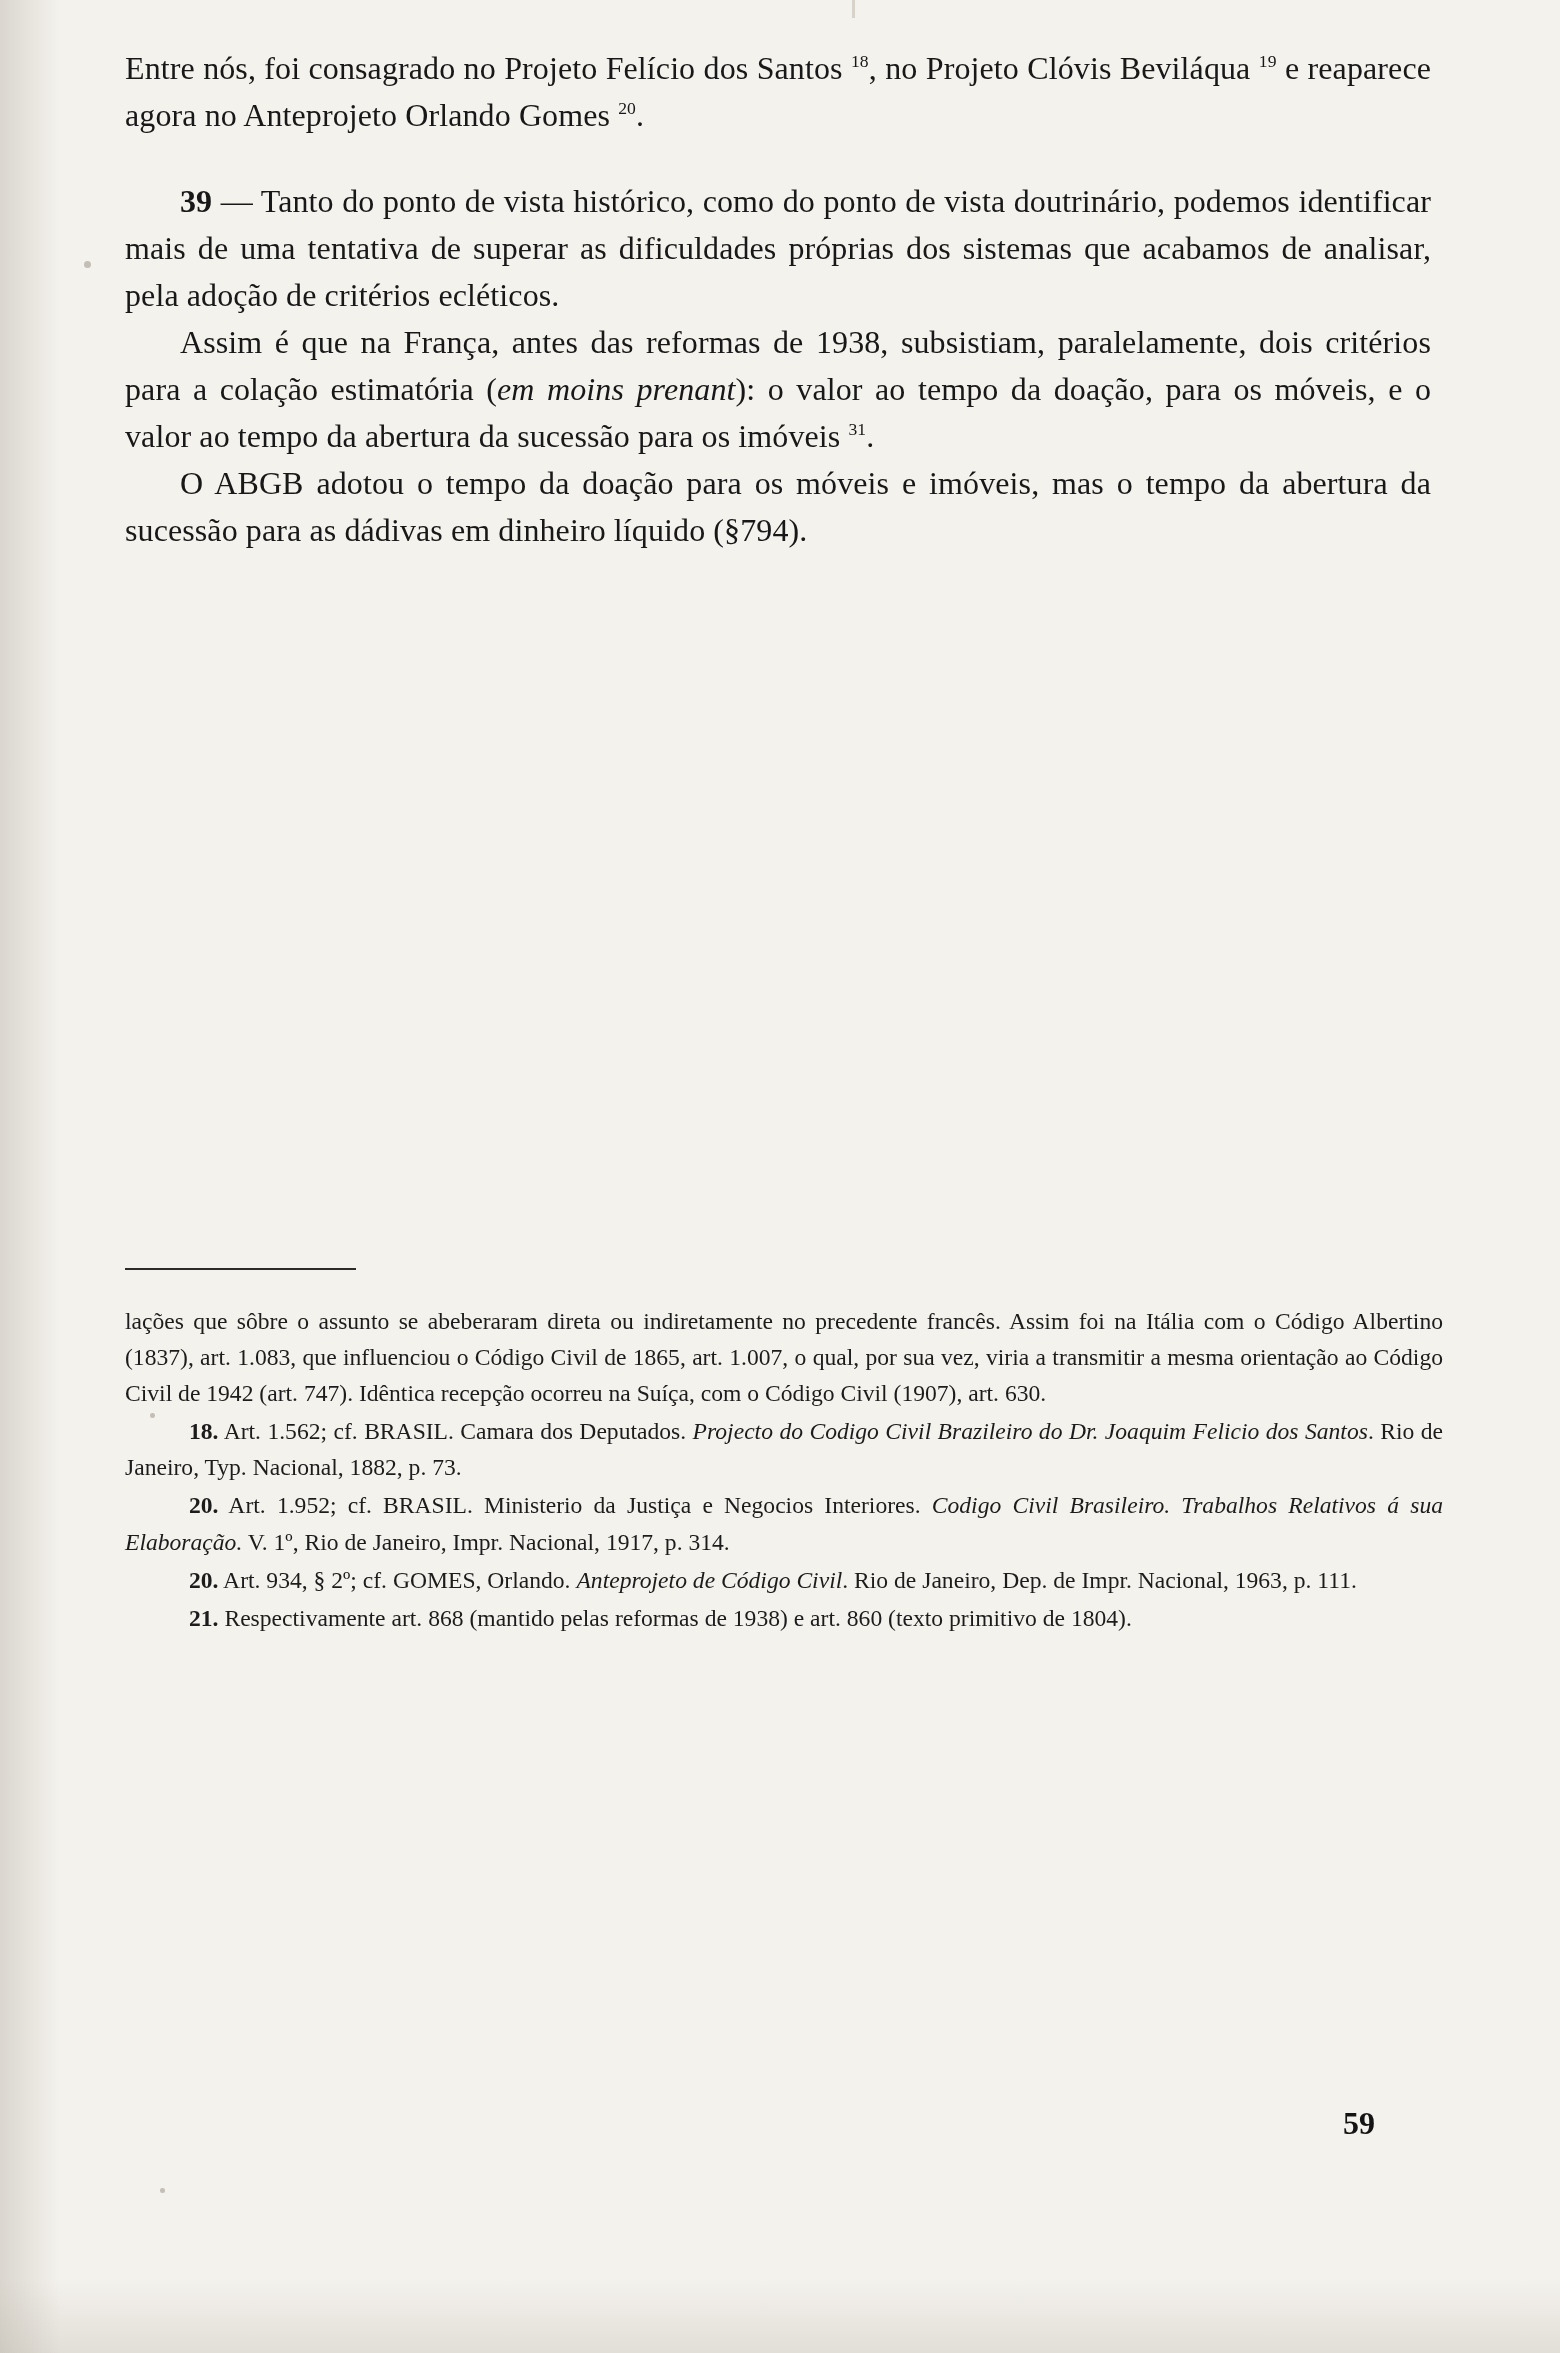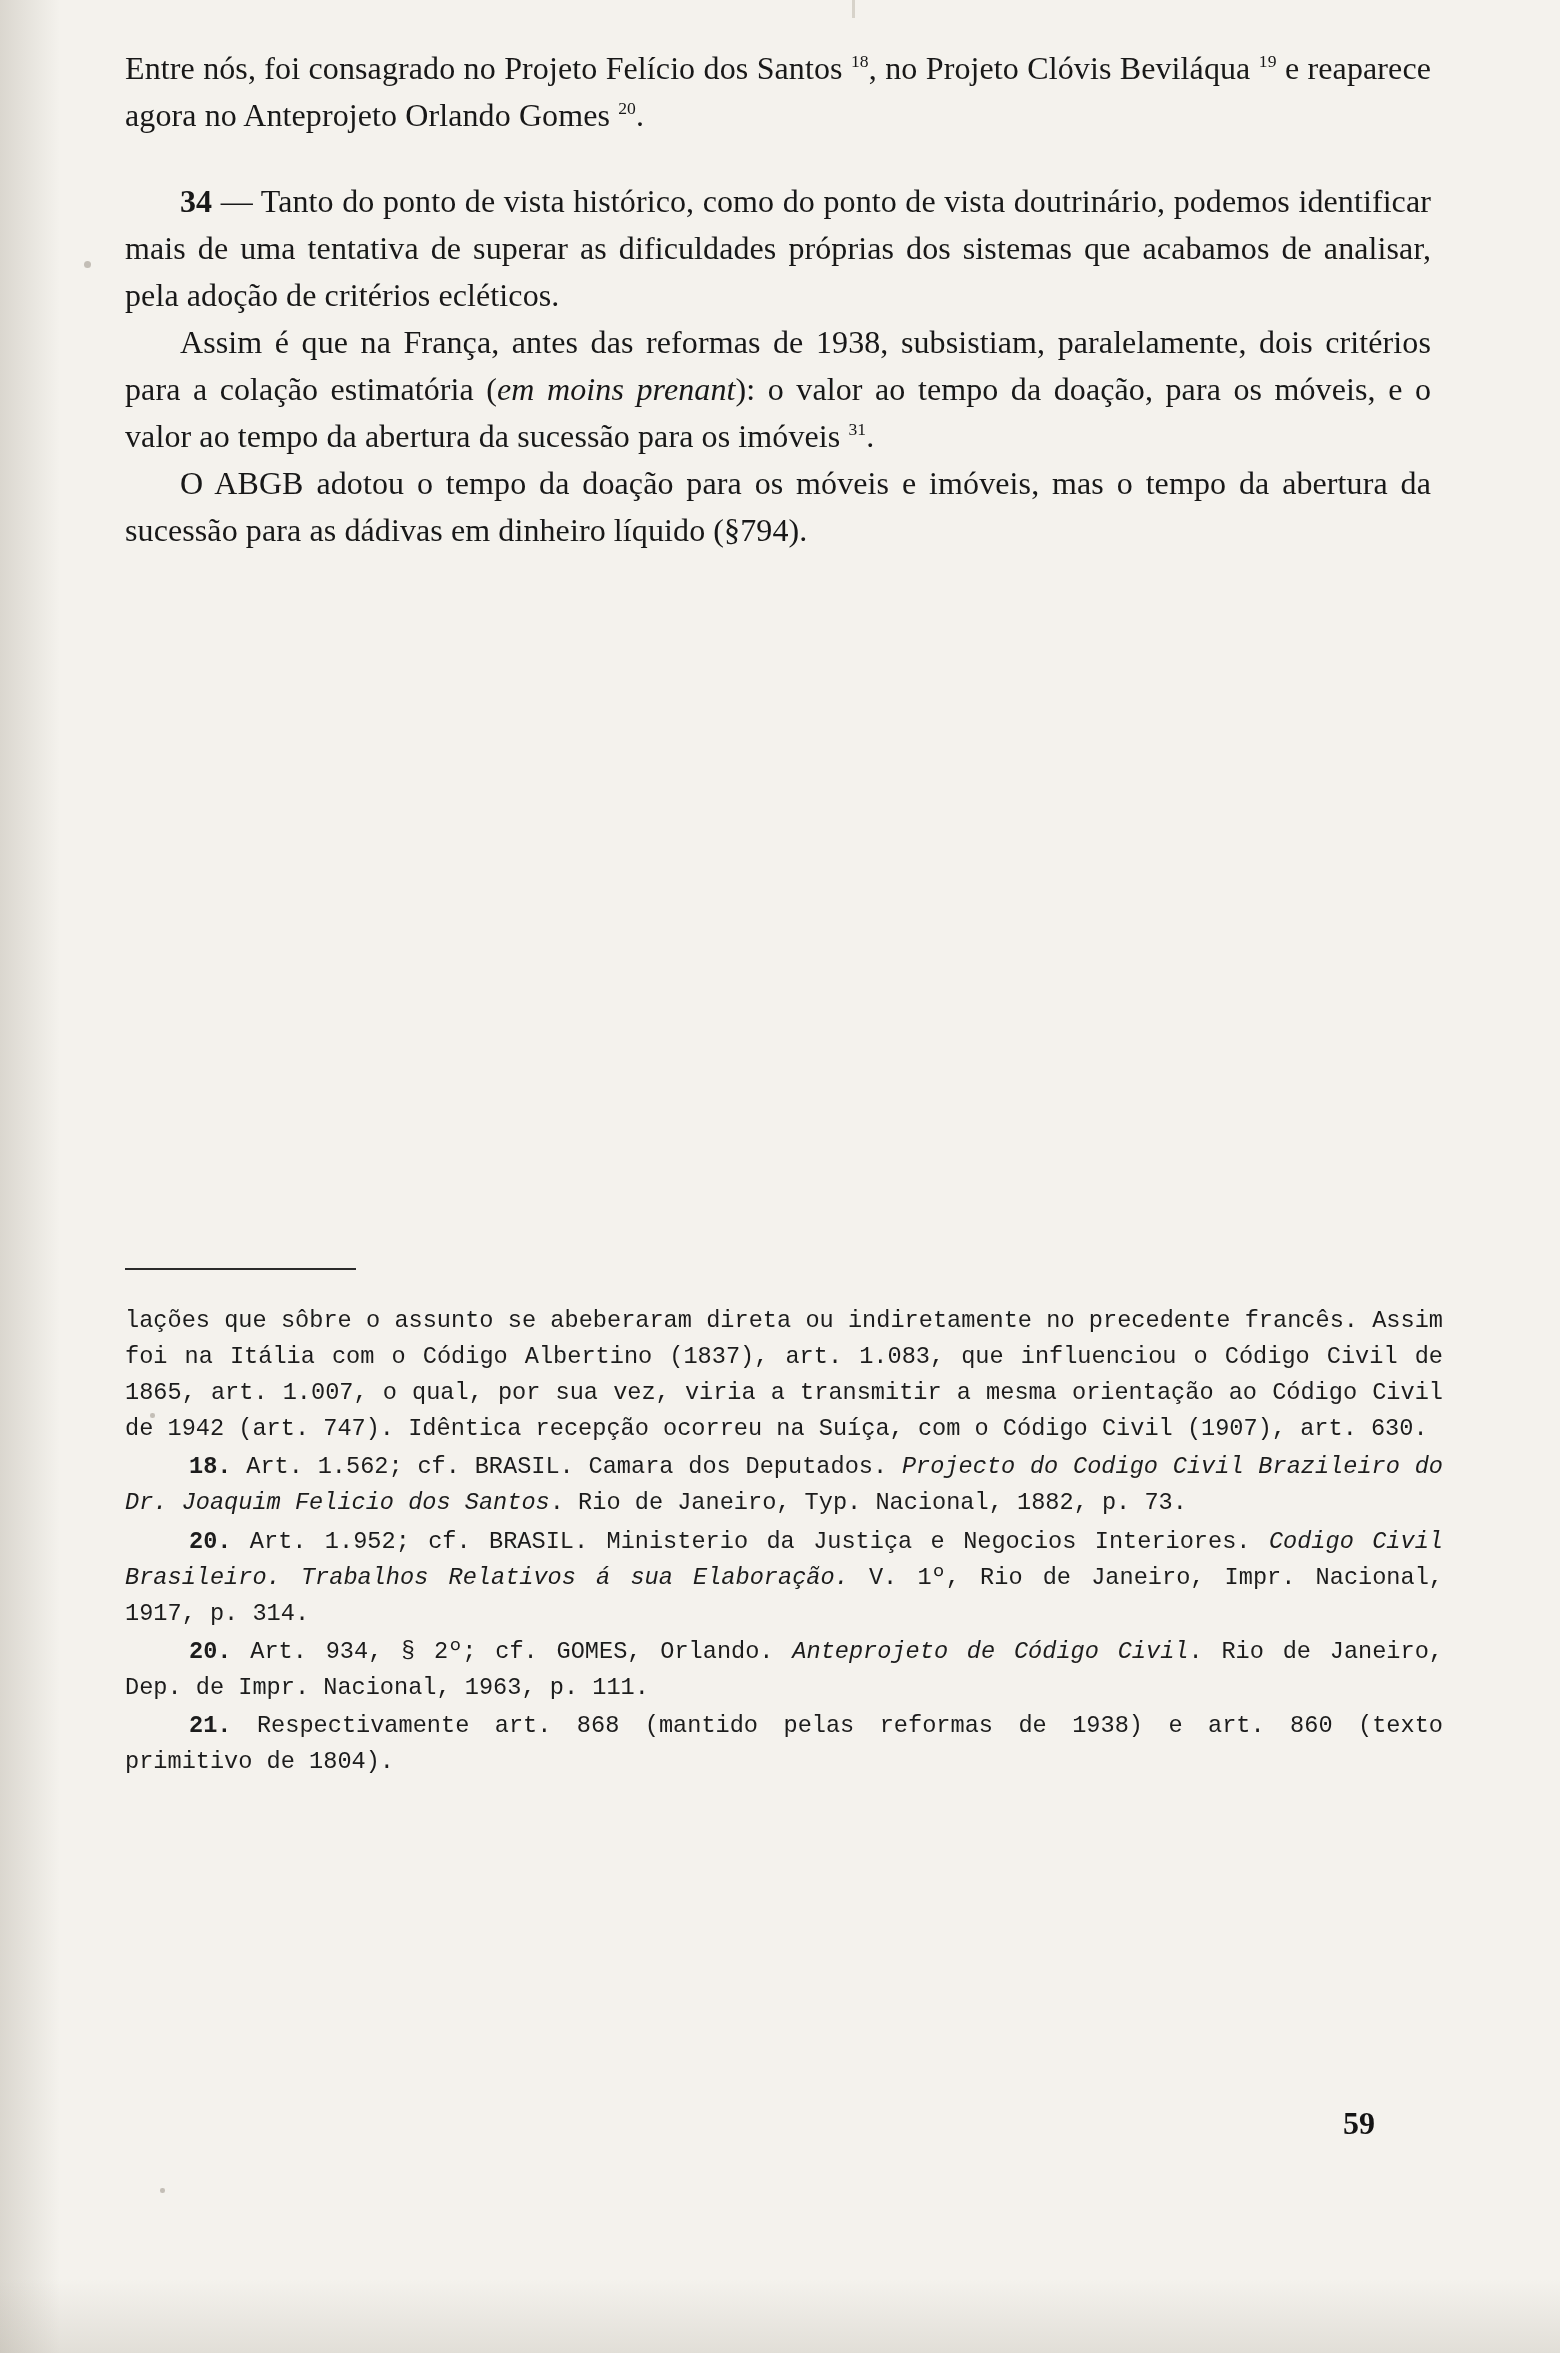--- a/index.html
+++ b/index.html
@@ -76,21 +76,20 @@
     left: 0;
     top: 1258px;
     width: 1318px;
     font-size: 23.6px;
     line-height: 1.53;
     text-align: justify;
     color: #1c1c1c;
   }
   .fn {
     margin: 0 0 2px 0;
-    font-family: Liberation Mono, monospace;
   }
   .fn-indent {
     text-indent: 64px;
   }
   .fn-num {
     font-weight: 700;
   }
 
   
   .page-number {
@@ -142,21 +141,21 @@
   <div class="speck speck-1"></div>
   <div class="speck speck-2"></div>
   <div class="speck speck-3"></div>
 
   <div class="page-inner">
 
     <div class="body-text">
 
       <p class="para lead-in">Entre nós, foi consagrado no Projeto Felício dos Santos <sup>18</sup>, no Projeto Clóvis Beviláqua <sup>19</sup> e reaparece agora no Anteprojeto Orlando Gomes <sup>20</sup>.</p>
 
-      <p class="para para-indent gap-top"><span class="num-lead">34</span> — Tanto do ponto de vista histórico, como do ponto de vista doutrinário, podemos identificar mais de uma tentativa de superar as dificuldades próprias dos sistemas que acabamos de analisar, pela adoção de critérios ecléticos.</p>
+      <p class="para para-indent gap-top"><span class="num-lead">39</span> — Tanto do ponto de vista histórico, como do ponto de vista doutrinário, podemos identificar mais de uma tentativa de superar as dificuldades próprias dos sistemas que acabamos de analisar, pela adoção de critérios ecléticos.</p>
 
       <p class="para para-indent">Assim é que na França, antes das reformas de 1938, subsistiam, paralelamente, dois critérios para a colação estimatória (<em>em moins prenant</em>): o valor ao tempo da doação, para os móveis, e o valor ao tempo da abertura da sucessão para os imóveis <sup>31</sup>.</p>
 
       <p class="para para-indent">O ABGB adotou o tempo da doação para os móveis e imóveis, mas o tempo da abertura da sucessão para as dádivas em dinheiro líquido (§794).</p>
 
 
     </div>
 
     <div class="fn-rule"></div>
 

